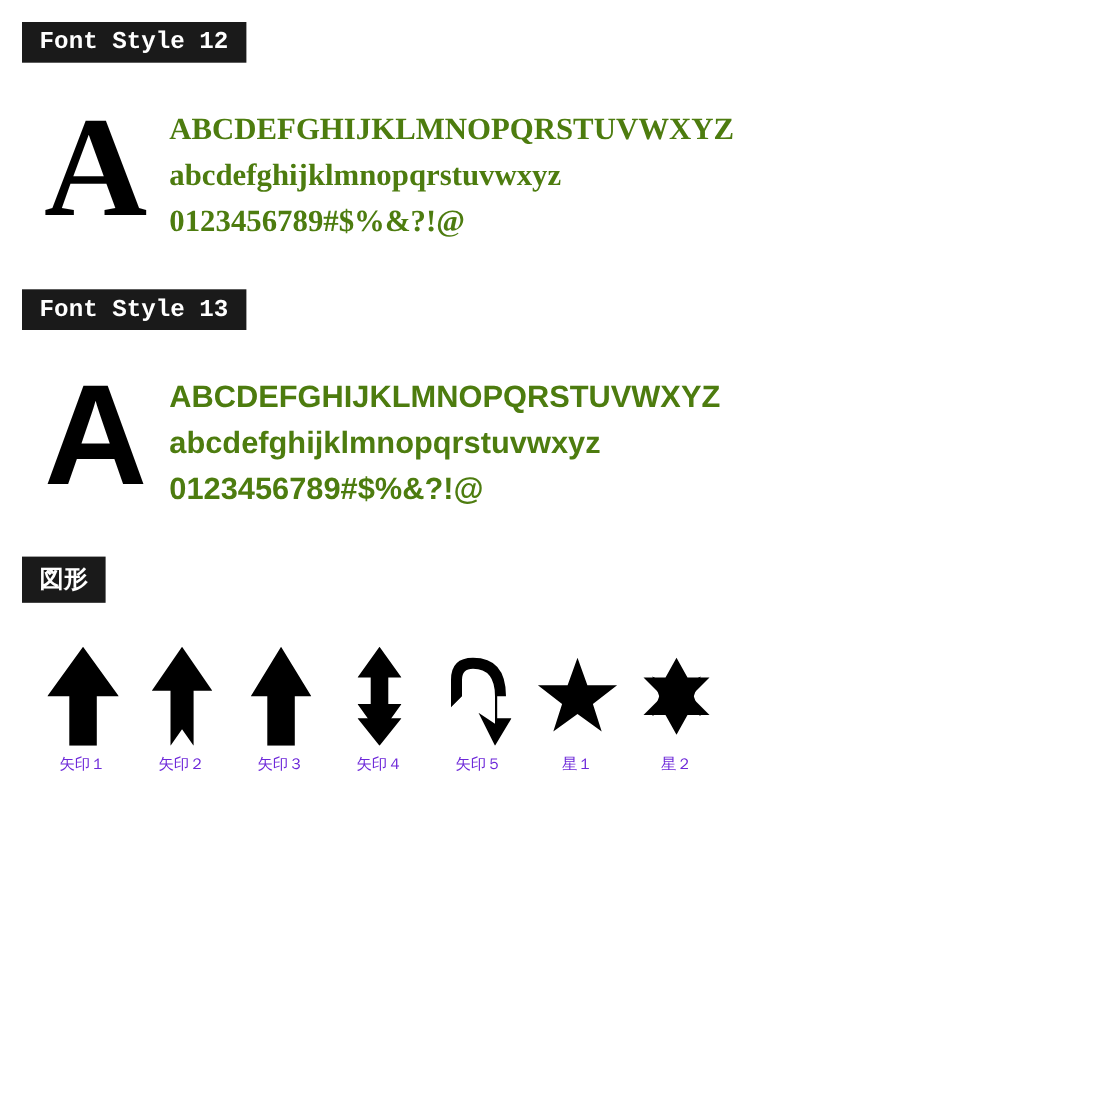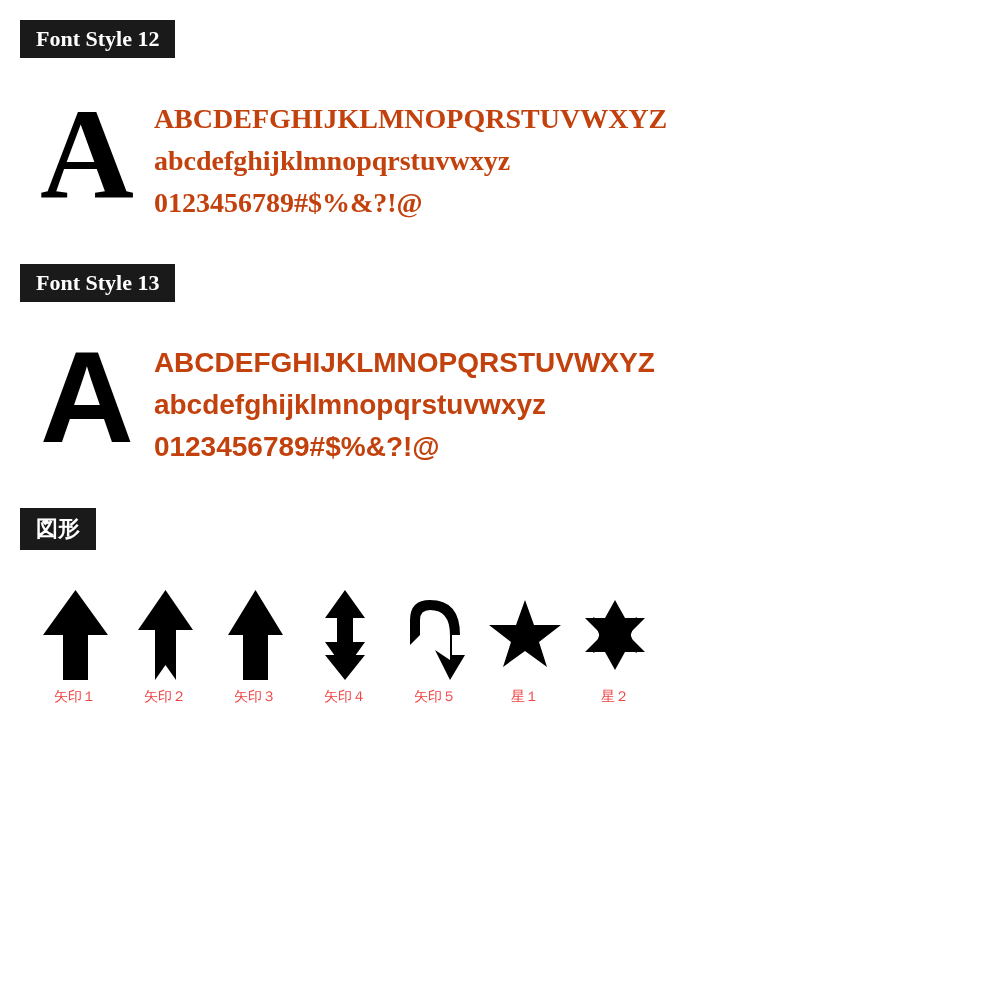--- a/index.html
+++ b/index.html
@@ -15,21 +15,21 @@
       margin-bottom: 30px;
     }
 
     .section-header {
       display: inline-block;
       background: #1a1a1a;
       color: #ffffff;
       padding: 6px 16px;
       font-size: 22px;
       font-weight: bold;
-      font-family: Liberation Serif, serif;
+      font-family: Liberation Mono, monospace;
       margin-bottom: 20px;
     }
 
     .font-demo {
       display: flex;
       align-items: flex-start;
       padding: 10px 20px;
     }
 
     .big-letter {
@@ -37,21 +37,21 @@
       font-weight: 900;
       line-height: 1;
       margin-right: 20px;
       color: #000;
     }
 
     .font-chars {
       font-size: 28px;
       font-weight: 900;
       line-height: 1.5;
-      color: #c2410c;
+      color: #4d7c0f;
       padding-top: 10px;
     }
 
     .font12 .big-letter,
     .font12 .font-chars {
       font-family: Georgia, 'Times New Roman', serif;
       font-weight: bold;
     }
 
     .font13 .big-letter,
@@ -88,21 +88,21 @@
       margin-bottom: 8px;
       display: flex;
       align-items: center;
       justify-content: center;
       height: 90px;
     }
 
     .shape-label {
       font-family: sans-serif;
       font-size: 14px;
-      color: #ef4444;
+      color: #6d28d9;
       text-align: center;
     }
 
     
     .shape-icon svg {
       fill: #000;
     }
   </style>
 </head>
 <body>

